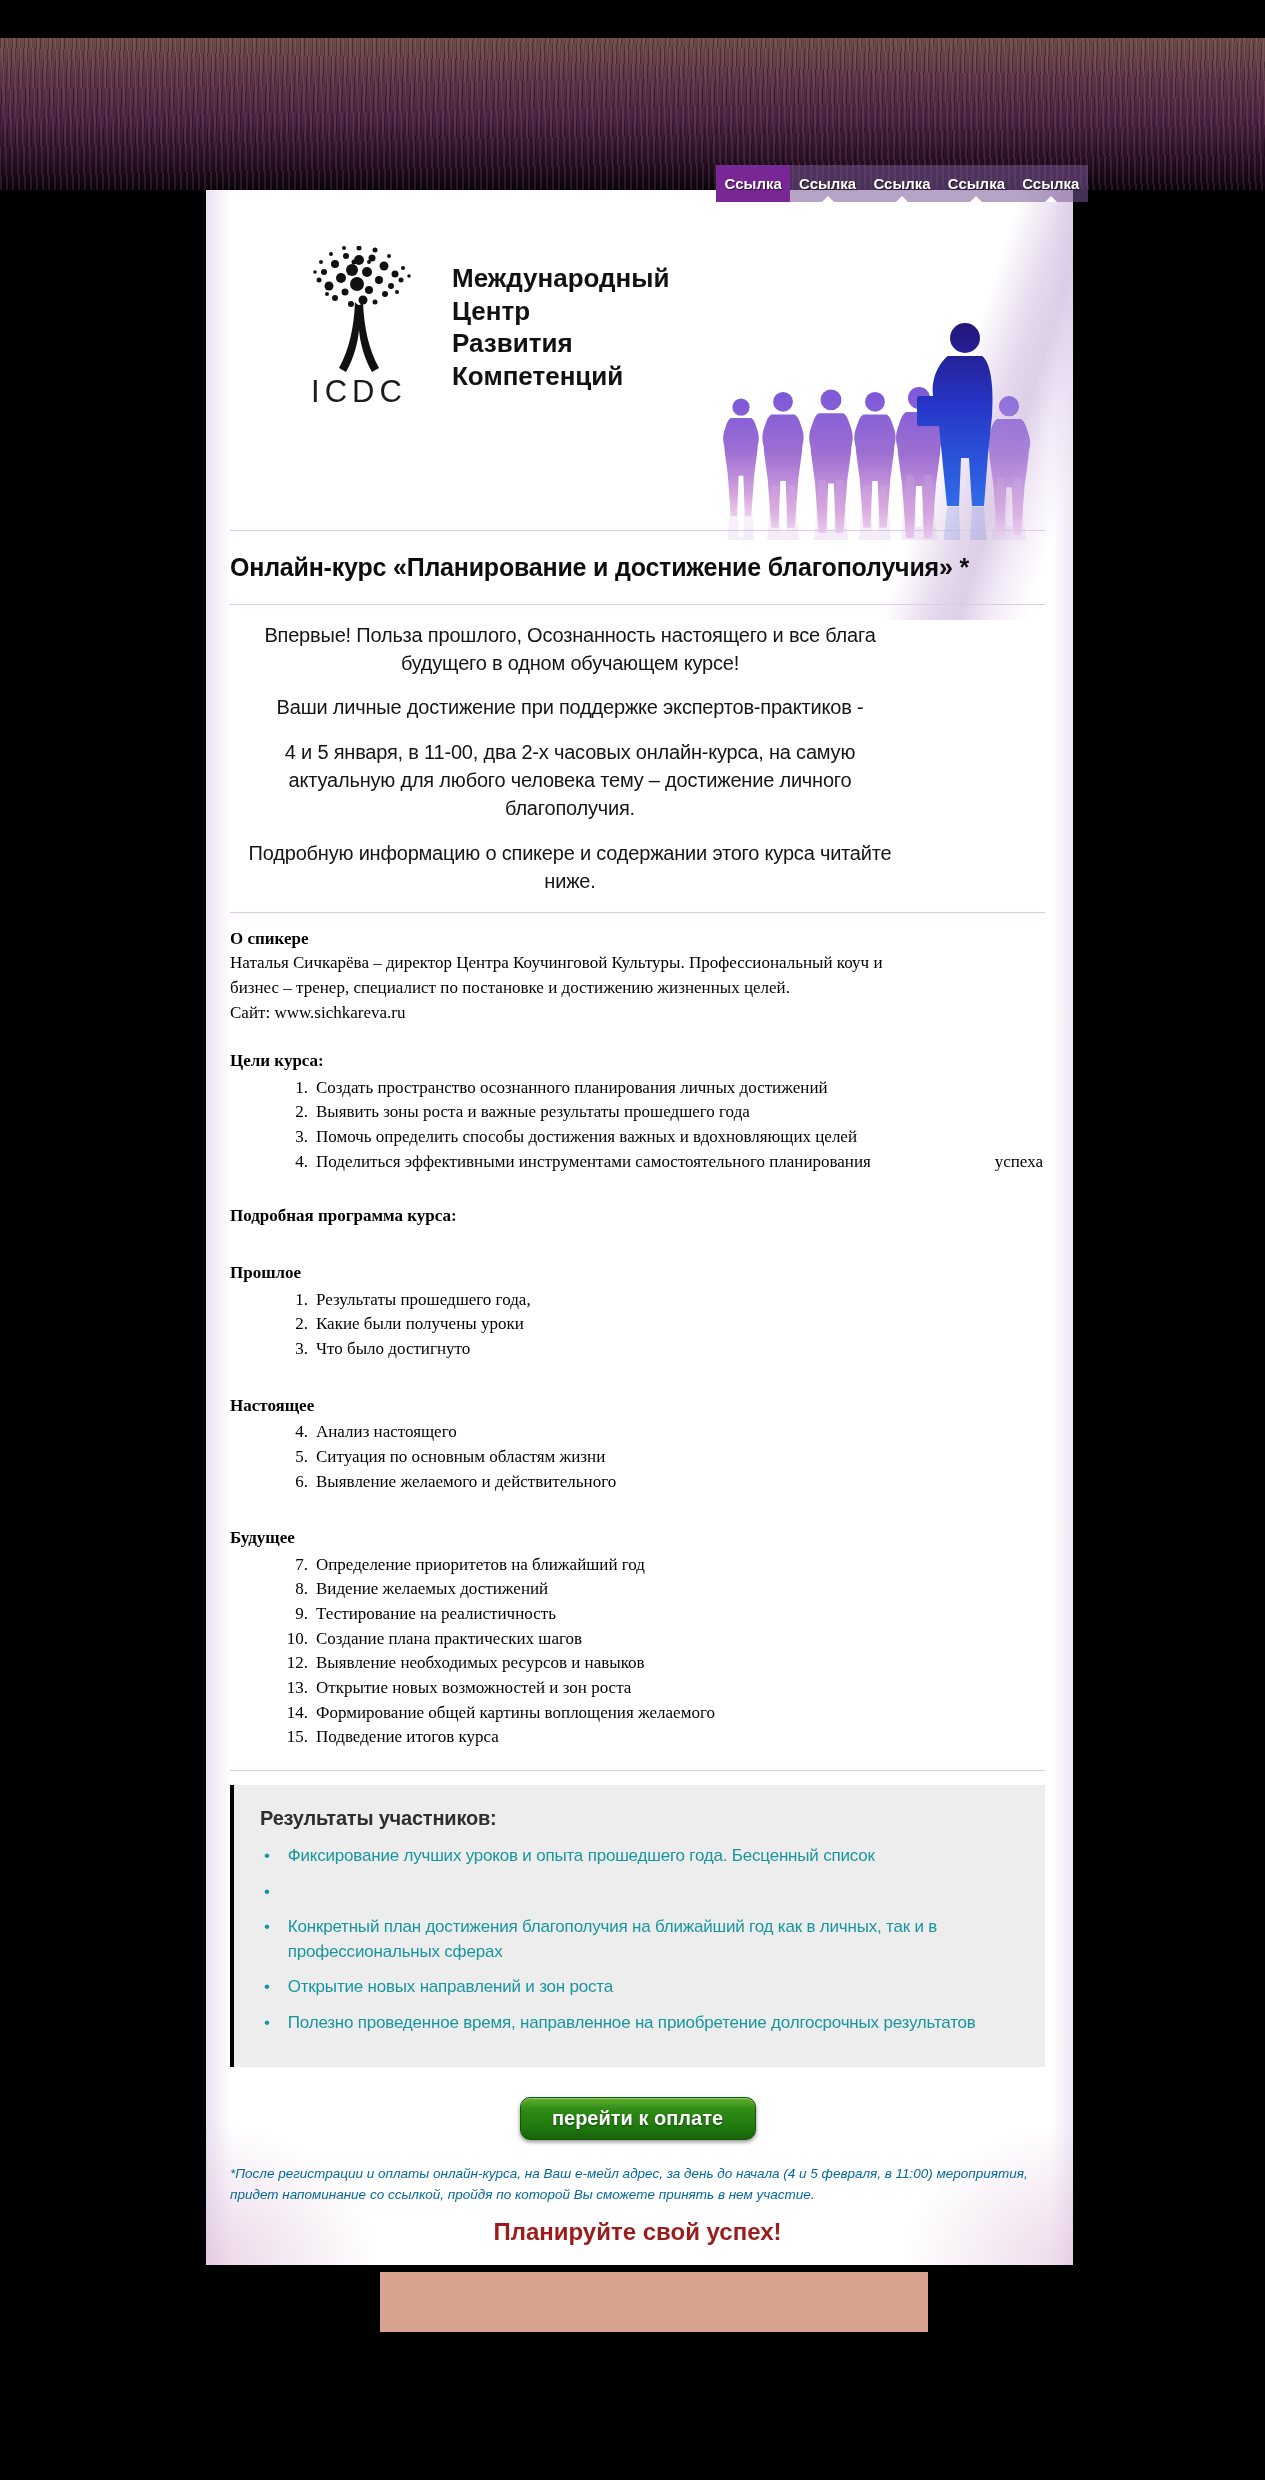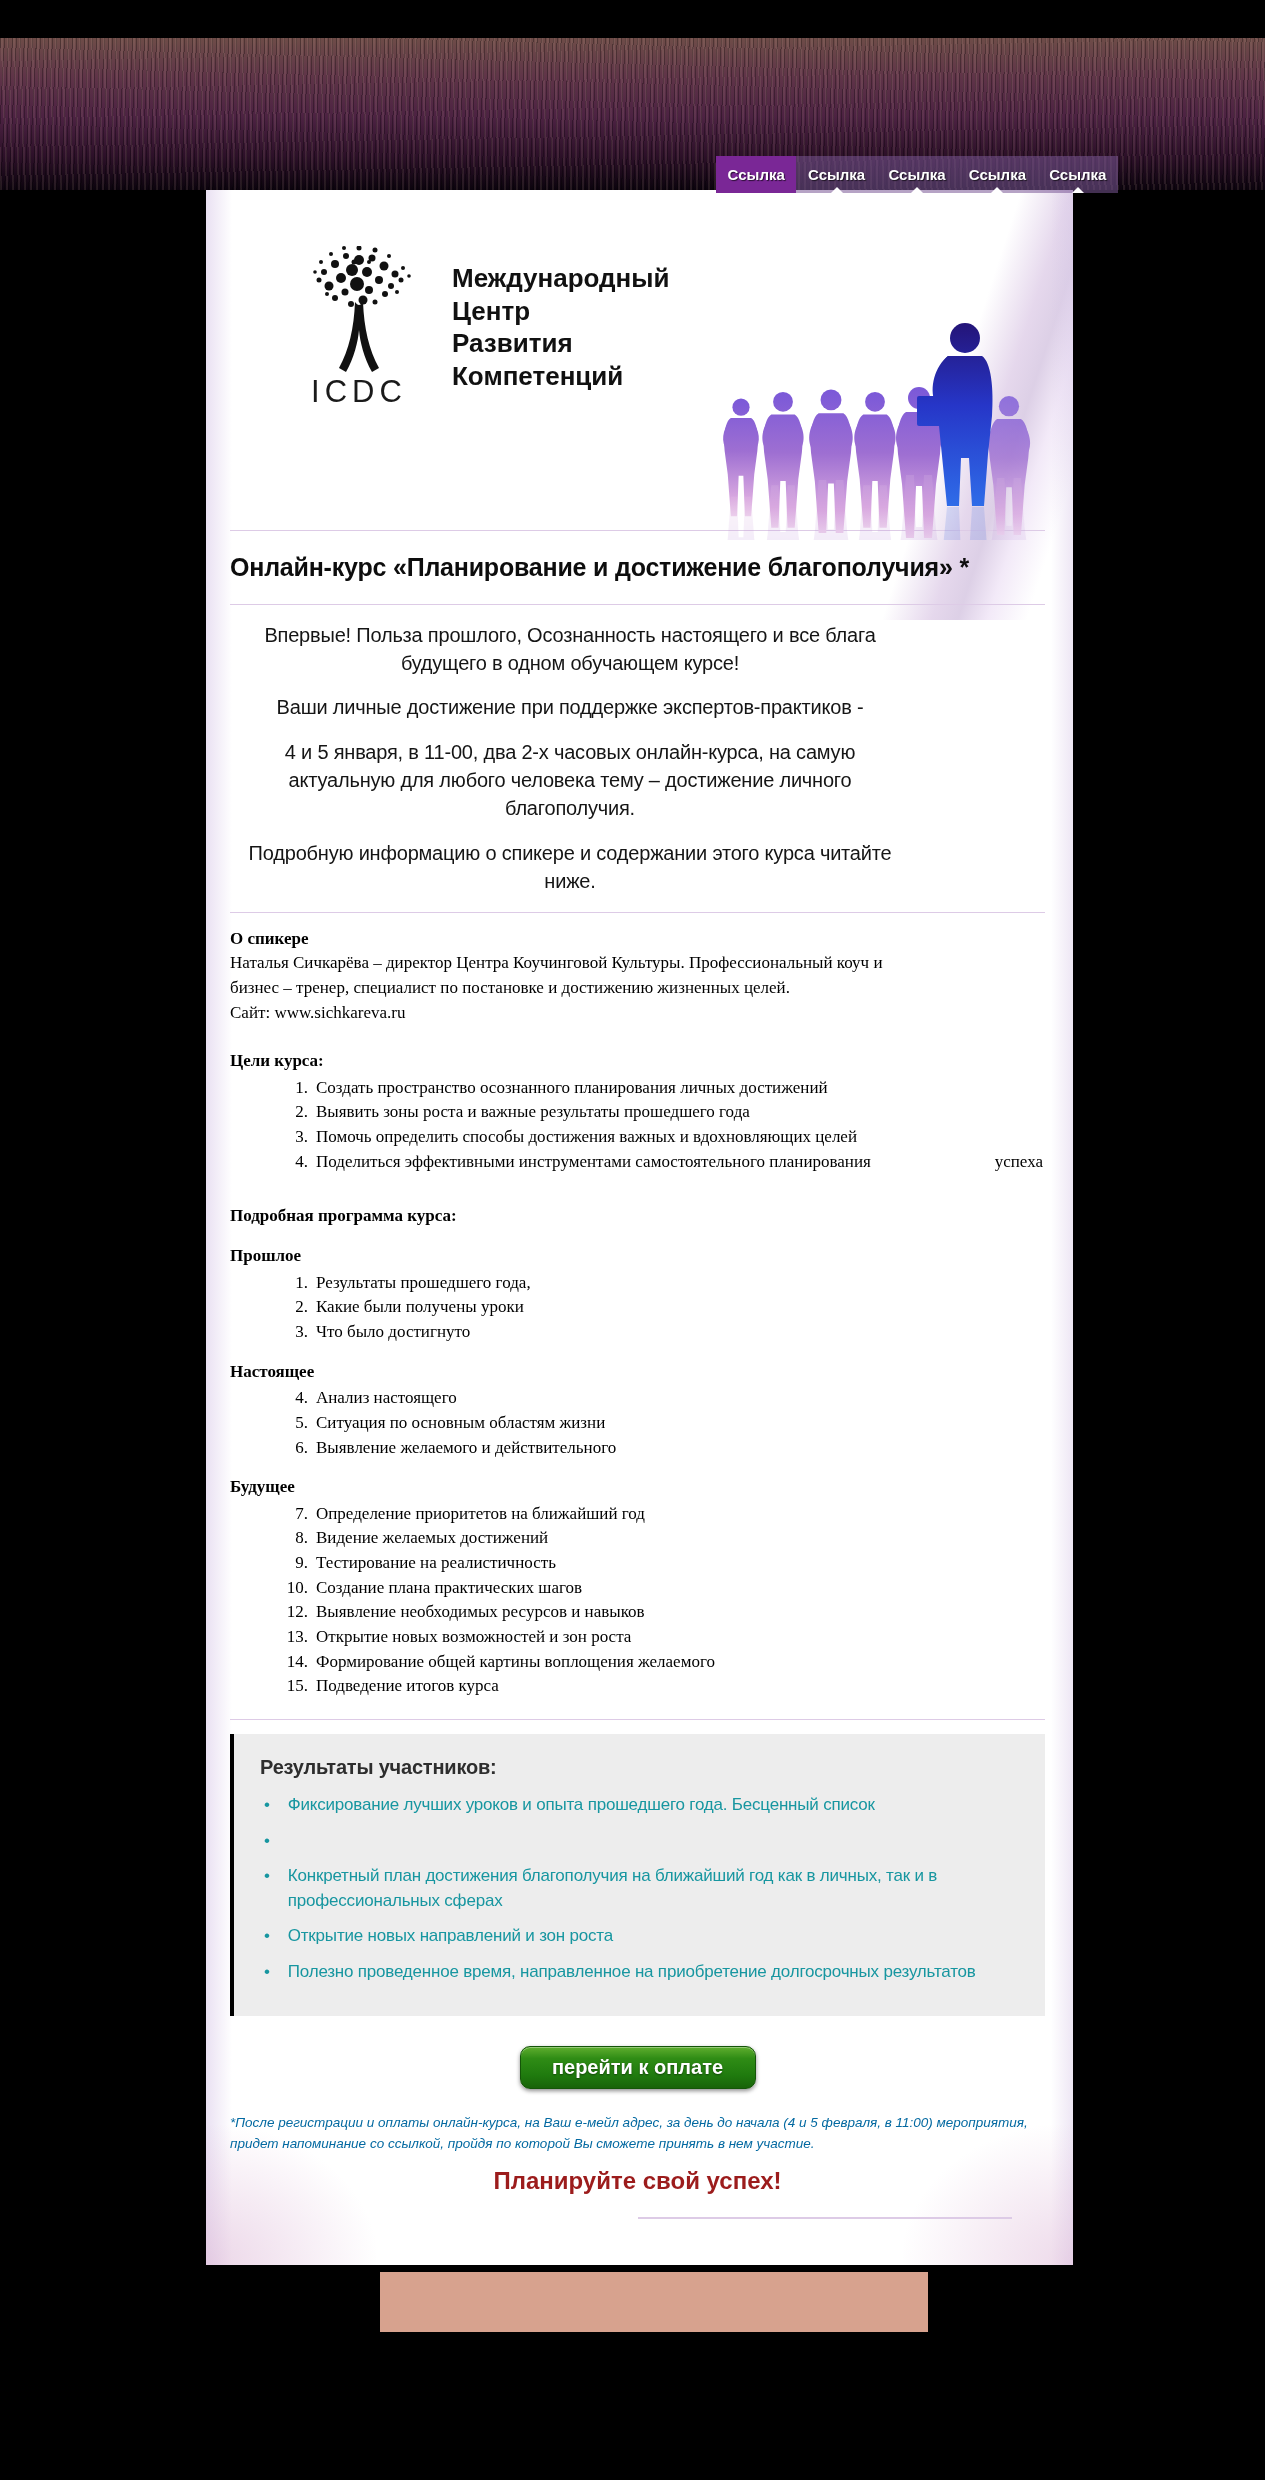--- a/index.html
+++ b/index.html
@@ -10,21 +10,21 @@
   
   .texture-band{
     position:absolute;left:0;top:38px;width:1265px;height:152px;
     background:
       repeating-linear-gradient(88deg, rgba(214,176,162,0.12) 0 2px, transparent 2px 6px),
       repeating-linear-gradient(93deg, rgba(0,0,0,0.28) 0 1px, transparent 1px 4px),
       linear-gradient(180deg,#6e4c48 0%, #5f3448 26%, #4c2242 52%, #2c1028 78%, #0b030d 100%);
   }
   
   .tabbar{
-    position:absolute;left:716px;top:156px;width:402px;height:37px;
+    position:absolute;left:716px;top:165px;width:372px;height:37px;
     display:flex;background:rgba(122,88,150,0.55);z-index:5;
   }
   .tab{
     position:relative;flex:1;display:flex;align-items:center;justify-content:center;
     color:#fff;font-weight:bold;font-size:15px;cursor:pointer;
     text-shadow:1px 1px 1px rgba(0,0,0,0.65);white-space:nowrap;
   }
   .tab.active{background:#7a2796;}
   .caret{
     position:absolute;bottom:0;left:50%;transform:translateX(-50%);
@@ -69,21 +69,21 @@
   .serif-block{padding-top:14px;font-family:"Liberation Serif",serif;font-size:17px;color:#000;line-height:1.45;}
   .serif-block h3{margin:0;font-size:17px;font-weight:bold;}
   .speaker p{margin:0;max-width:705px;}
   .goals-head{margin-top:24px !important;}
   .prog-head{margin-top:30px !important;}
   .num-list{list-style:none;margin:2px 0 0;padding:0 0 0 50px;}
   .num-list li{display:flex;gap:8px;}
   .num-list .num{min-width:28px;text-align:right;flex:0 0 auto;}
   .num-list .txt{flex:0 1 auto;}
   .num-list .tail{margin-left:auto;padding-right:2px;}
-  .prog-sec{margin-top:15px;}
+  .prog-sec{margin-top:32px;}
   .prog-sec h4{margin:0;font-size:17px;font-weight:bold;}
   
   .results{
     margin-top:14px;background:#ededed;border-left:4px solid #000000;
     padding:20px 30px 20px 26px;
   }
   .results h2{margin:2px 0 14px;font-size:20px;font-weight:bold;color:#2e2e2e;letter-spacing:-0.2px;}
   .results ul{list-style:none;margin:0;padding:0;}
   .results li{display:flex;gap:18px;margin:11px 0;font-size:17px;line-height:1.45;color:#1796a0;letter-spacing:-0.2px;}
   .results .dot{flex:0 0 auto;padding-left:4px;}

